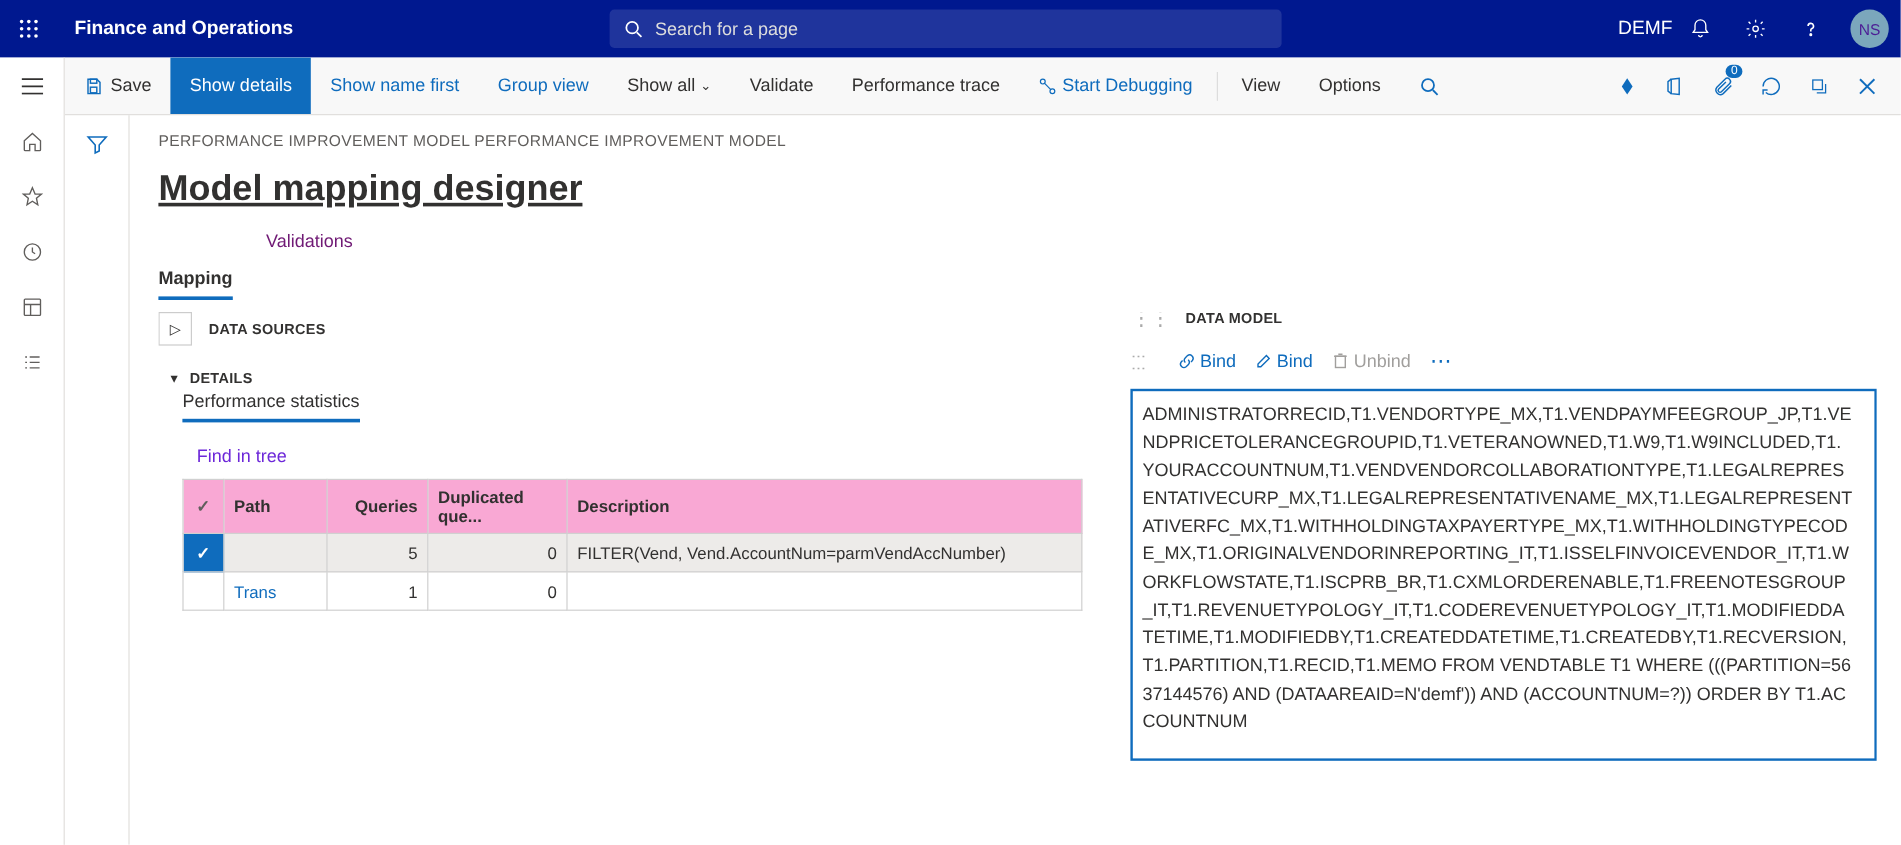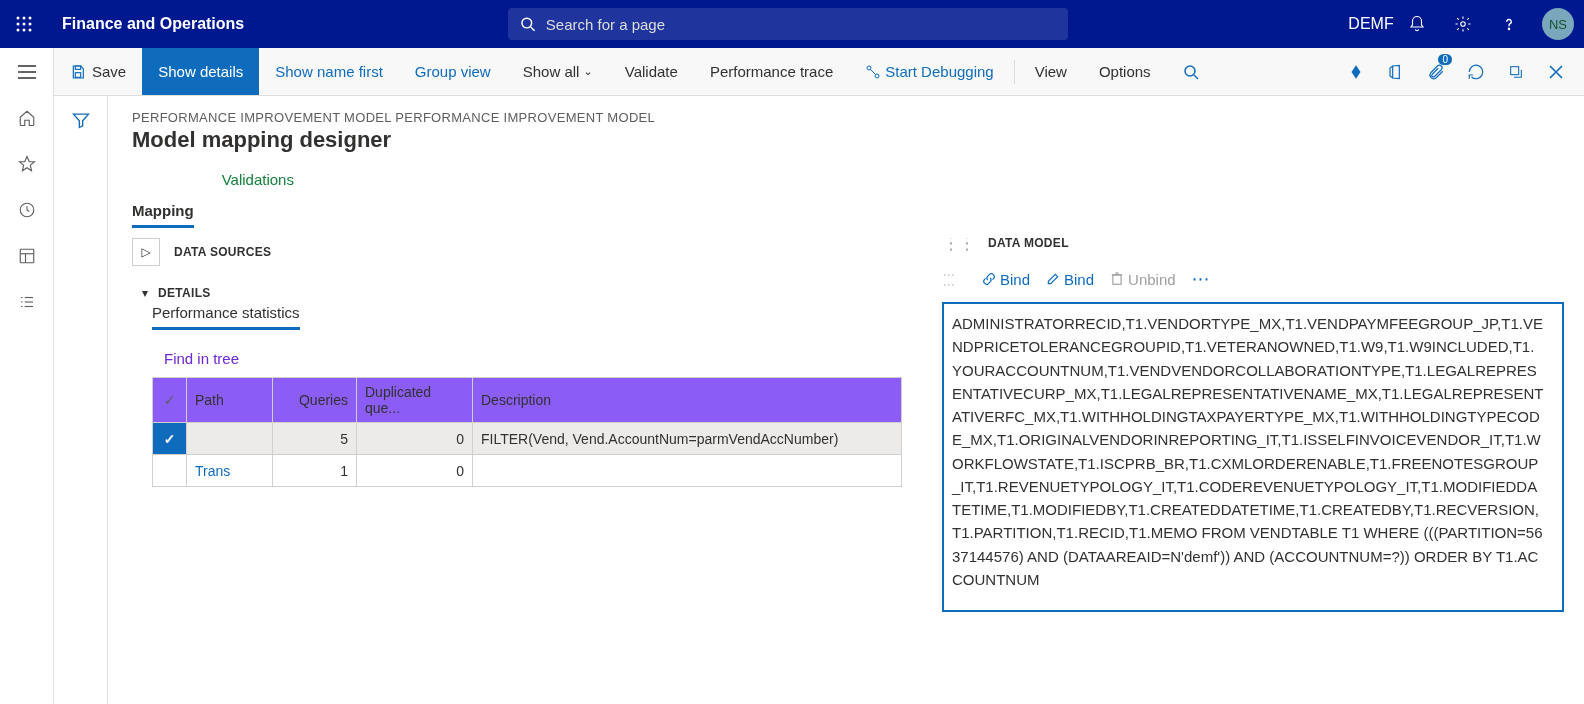--- a/index.html
+++ b/index.html
@@ -10,21 +10,21 @@
   .waffle { width: 48px; display: flex; align-items: center; justify-content: center; height: 100%; }
   .waffle svg { fill: #fff; }
   .app-title { font-size: 16px; font-weight: 600; padding: 0 14px; }
   .search-wrap { margin-left: 250px; }
   .search { display: flex; align-items: center; width: 560px; height: 32px; background: rgba(255,255,255,0.12); border-radius: 4px; padding: 0 12px; color: #fff; }
   .search input { background: transparent; border: none; outline: none; color: #fff; width: 100%; font-size: 15px; padding-left: 10px; }
   .search input::placeholder { color: #ddd; }
   .top-right { margin-left: auto; display: flex; align-items: center; height: 100%; }
   .top-right .tr-item { width: 46px; height: 48px; display:flex; align-items:center; justify-content:center; color:#fff; font-size:16px; }
   .tr-company { padding: 0 8px; font-size: 14px; }
-  .avatar { width:32px; height:32px; border-radius:50%; background:#7ba7bc; color:#14532d; display:flex; align-items:center; justify-content:center; font-size:13px; margin:0 10px; }
+  .avatar { width:32px; height:32px; border-radius:50%; background:#7ba7bc; color:#4c1d95; display:flex; align-items:center; justify-content:center; font-size:13px; margin:0 10px; }
 
   
   .cmd-bar { display:flex; align-items:center; height:48px; border-bottom:1px solid #e1dfdd; background:#f8f8f8; margin-left:54px; }
   .cmd-btn { display:flex; align-items:center; padding:0 16px; height:100%; font-size:15px; color:#323130; cursor:pointer; }
   .cmd-btn.link { color:#0F6CBD; }
   .cmd-btn.save svg { stroke:#0F6CBD; margin-right:6px; }
   .cmd-btn.active { background:#0F6CBD; color:#fff; }
   .cmd-sep { width:1px; height:24px; background:#ddd; margin:0 4px; }
   .cmd-right { margin-left:auto; display:flex; align-items:center; height:100%; padding-right:8px; }
   .cmd-right .ic { width:40px; height:48px; display:flex; align-items:center; justify-content:center; color:#0F6CBD; position:relative; }
@@ -32,44 +32,44 @@
   .left-rail { width:54px; border-right:1px solid #e1dfdd; display:flex; flex-direction:column; align-items:center; padding-top:12px; gap:22px; position:absolute; left:0; top:48px; bottom:0; background:#fff;}
   .left-rail .li { width:24px; height:24px; display:flex; align-items:center; justify-content:center; color:#605e5c; }
   .left-rail .li:first-child { color:#323130;}
   
   .content { flex:1; display:flex; margin-left:54px; height:calc(100vh - 96px);}
   .filter-col { width:54px; border-right:1px solid #e1dfdd; display:flex; justify-content:center; padding-top:14px; }
   .filter-col svg { stroke:#0F6CBD; }
   
   .main { flex:1; padding: 14px 20px 0 24px; display:flex; flex-direction:column; overflow:hidden;}
   .breadcrumb { font-size:13px; color:#605e5c; letter-spacing:0.3px; }
-  .page-title { font-size:22px; font-weight:600; margin-top:2px; }
+  .page-title { font-size:30px; font-weight:600; margin-top:16px;text-decoration:underline; }
   .tabs { display:flex; gap:28px; margin-top:18px; border-bottom: none;}
-  .tab { font-size:15px; padding-bottom:6px; cursor:pointer; color:#15803d;}
+  .tab { font-size:15px; padding-bottom:6px; cursor:pointer; color:#701a75;}
   .tab.active { color:#323130; font-weight:600; border-bottom:3px solid #0F6CBD;margin-top:31px;}
   
   .body-split { display:flex; flex:1; gap:0; margin-top:10px; overflow:hidden;}
   .left-pane { flex:0 0 800px; display:flex; flex-direction:column; }
   .right-pane { flex:1; display:flex; flex-direction:column; padding-left:10px; position:relative;}
   
   .ds-header { display:flex; align-items:center; gap:14px; margin-top:0px;}
   .expander-box { width:28px; height:28px; border:1px solid #ccc; display:flex; align-items:center; justify-content:center; font-size:12px;}
   .section-label { font-size:12px; font-weight:700; letter-spacing:0.3px;}
   
   .details-hdr { display:flex; align-items:flex-end; gap:10px; margin-top:18px; margin-left:10px;}
   .caret-down::before { content:"▾"; font-size:12px;}
   
   .subtabs { margin-top:4px; margin-left:20px;}
   .subtab { display:inline-block; font-size:15px; padding-bottom:6px; border-bottom:3px solid #0F6CBD; font-weight:400;}
   
   .find-link { color:#6d28d9; margin:20px 0 10px 32px; font-size:15px; display:inline-block;}
   
   .grid { border:1px solid #ccc; margin-left:20px; width:750px; border-collapse:collapse; font-size:14px;}
   .grid th, .grid td { border:1px solid #d0d0d0; padding:6px 8px; text-align:left; height:32px;}
-  .grid th { background:#8b5cf6; font-weight:400; color:#323130;}
+  .grid th { background:#f9a8d4; font-weight:700; color:#323130;}
   .grid th.chk, .grid td.chk { width:34px; text-align:center;}
   .grid th.num, .grid td.num { text-align:right; }
   .grid tr.selected td { background:#edebe9; }
   .grid td.link { color:#0F6CBD; }
   .chk-cell { background:#0F6CBD !important;}
   .chk-mark::before { content:"✓"; color:#fff; font-weight:bold;}
   .chk-outline::before { content:"✓"; color:#605e5c;}
   
   .dm-head { display:flex; align-items:center; gap:14px; margin-top:-6px;}
   .grip { color:#aaa; font-size:18px; letter-spacing:-2px;}

